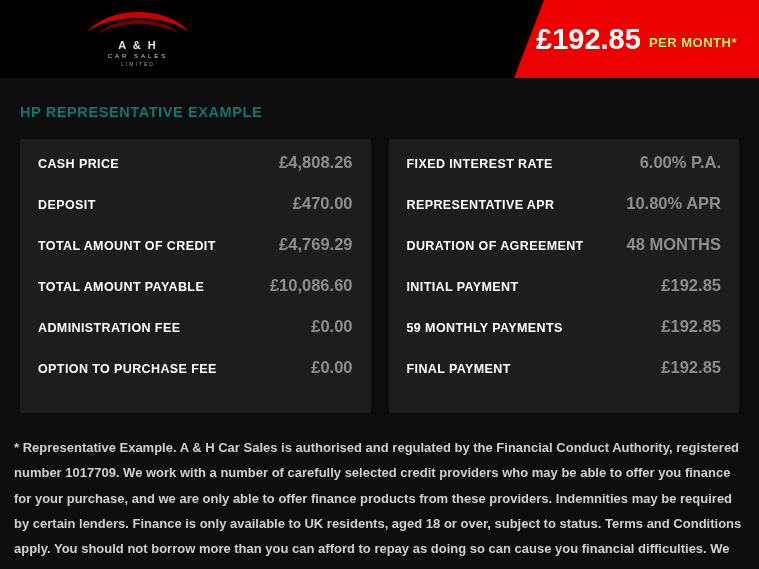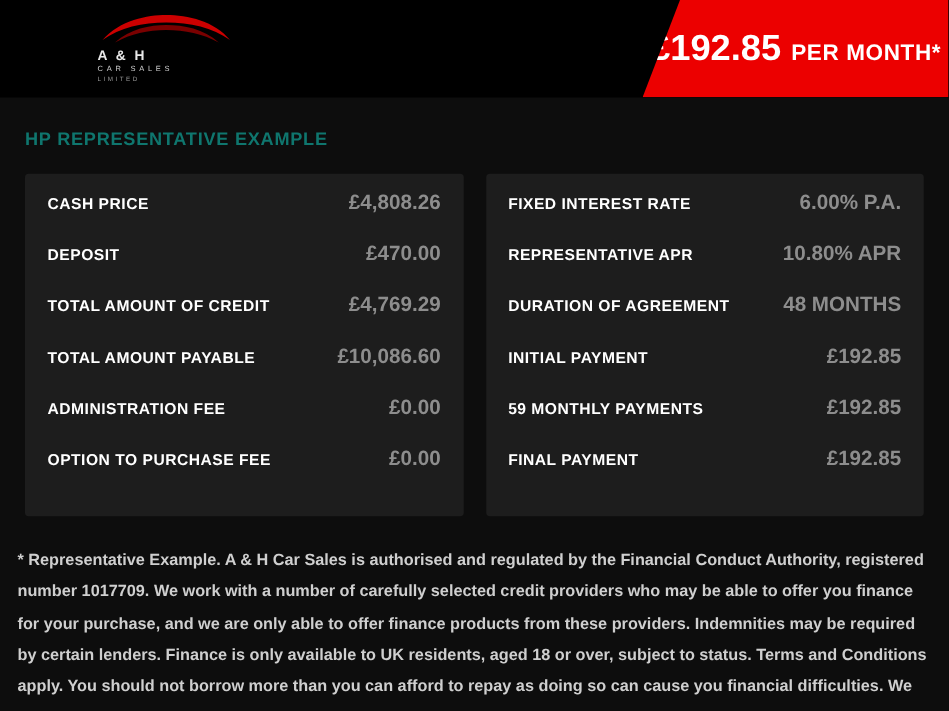--- a/index.html
+++ b/index.html
@@ -24,20 +24,21 @@
     overflow: hidden;
   }
   .logo-wrap {
     position: absolute;
     left: 78px;
     top: 10px;
     width: 120px;
     height: 58px;
     display: flex;
     flex-direction: column;
+    align-items: center;
     justify-content: center;
   }
   .logo-swoosh {
     width: 110px;
     height: 26px;
     position: relative;
   }
   .logo-swoosh svg { display: block; }
   .logo-text {
     font-size: 11px;
@@ -72,23 +73,23 @@
     justify-content: center;
     gap: 8px;
   }
   .price-amount {
     font-size: 29px;
     font-weight: bold;
     color: #ffffff;
     letter-spacing: 0px;
   }
   .price-period {
-    font-size: 18px;
-    font-weight: bold;
-    color: #ffffff;
+    font-size: 13px;
+    font-weight: bold;
+    color: #bef264;
     letter-spacing: 0.5px;
     padding-top: 6px;
   }
 
   
   .section-title {
     margin: 26px 0 0 20px;
     font-size: 14.5px;
     font-weight: bold;
     letter-spacing: 0.6px;

